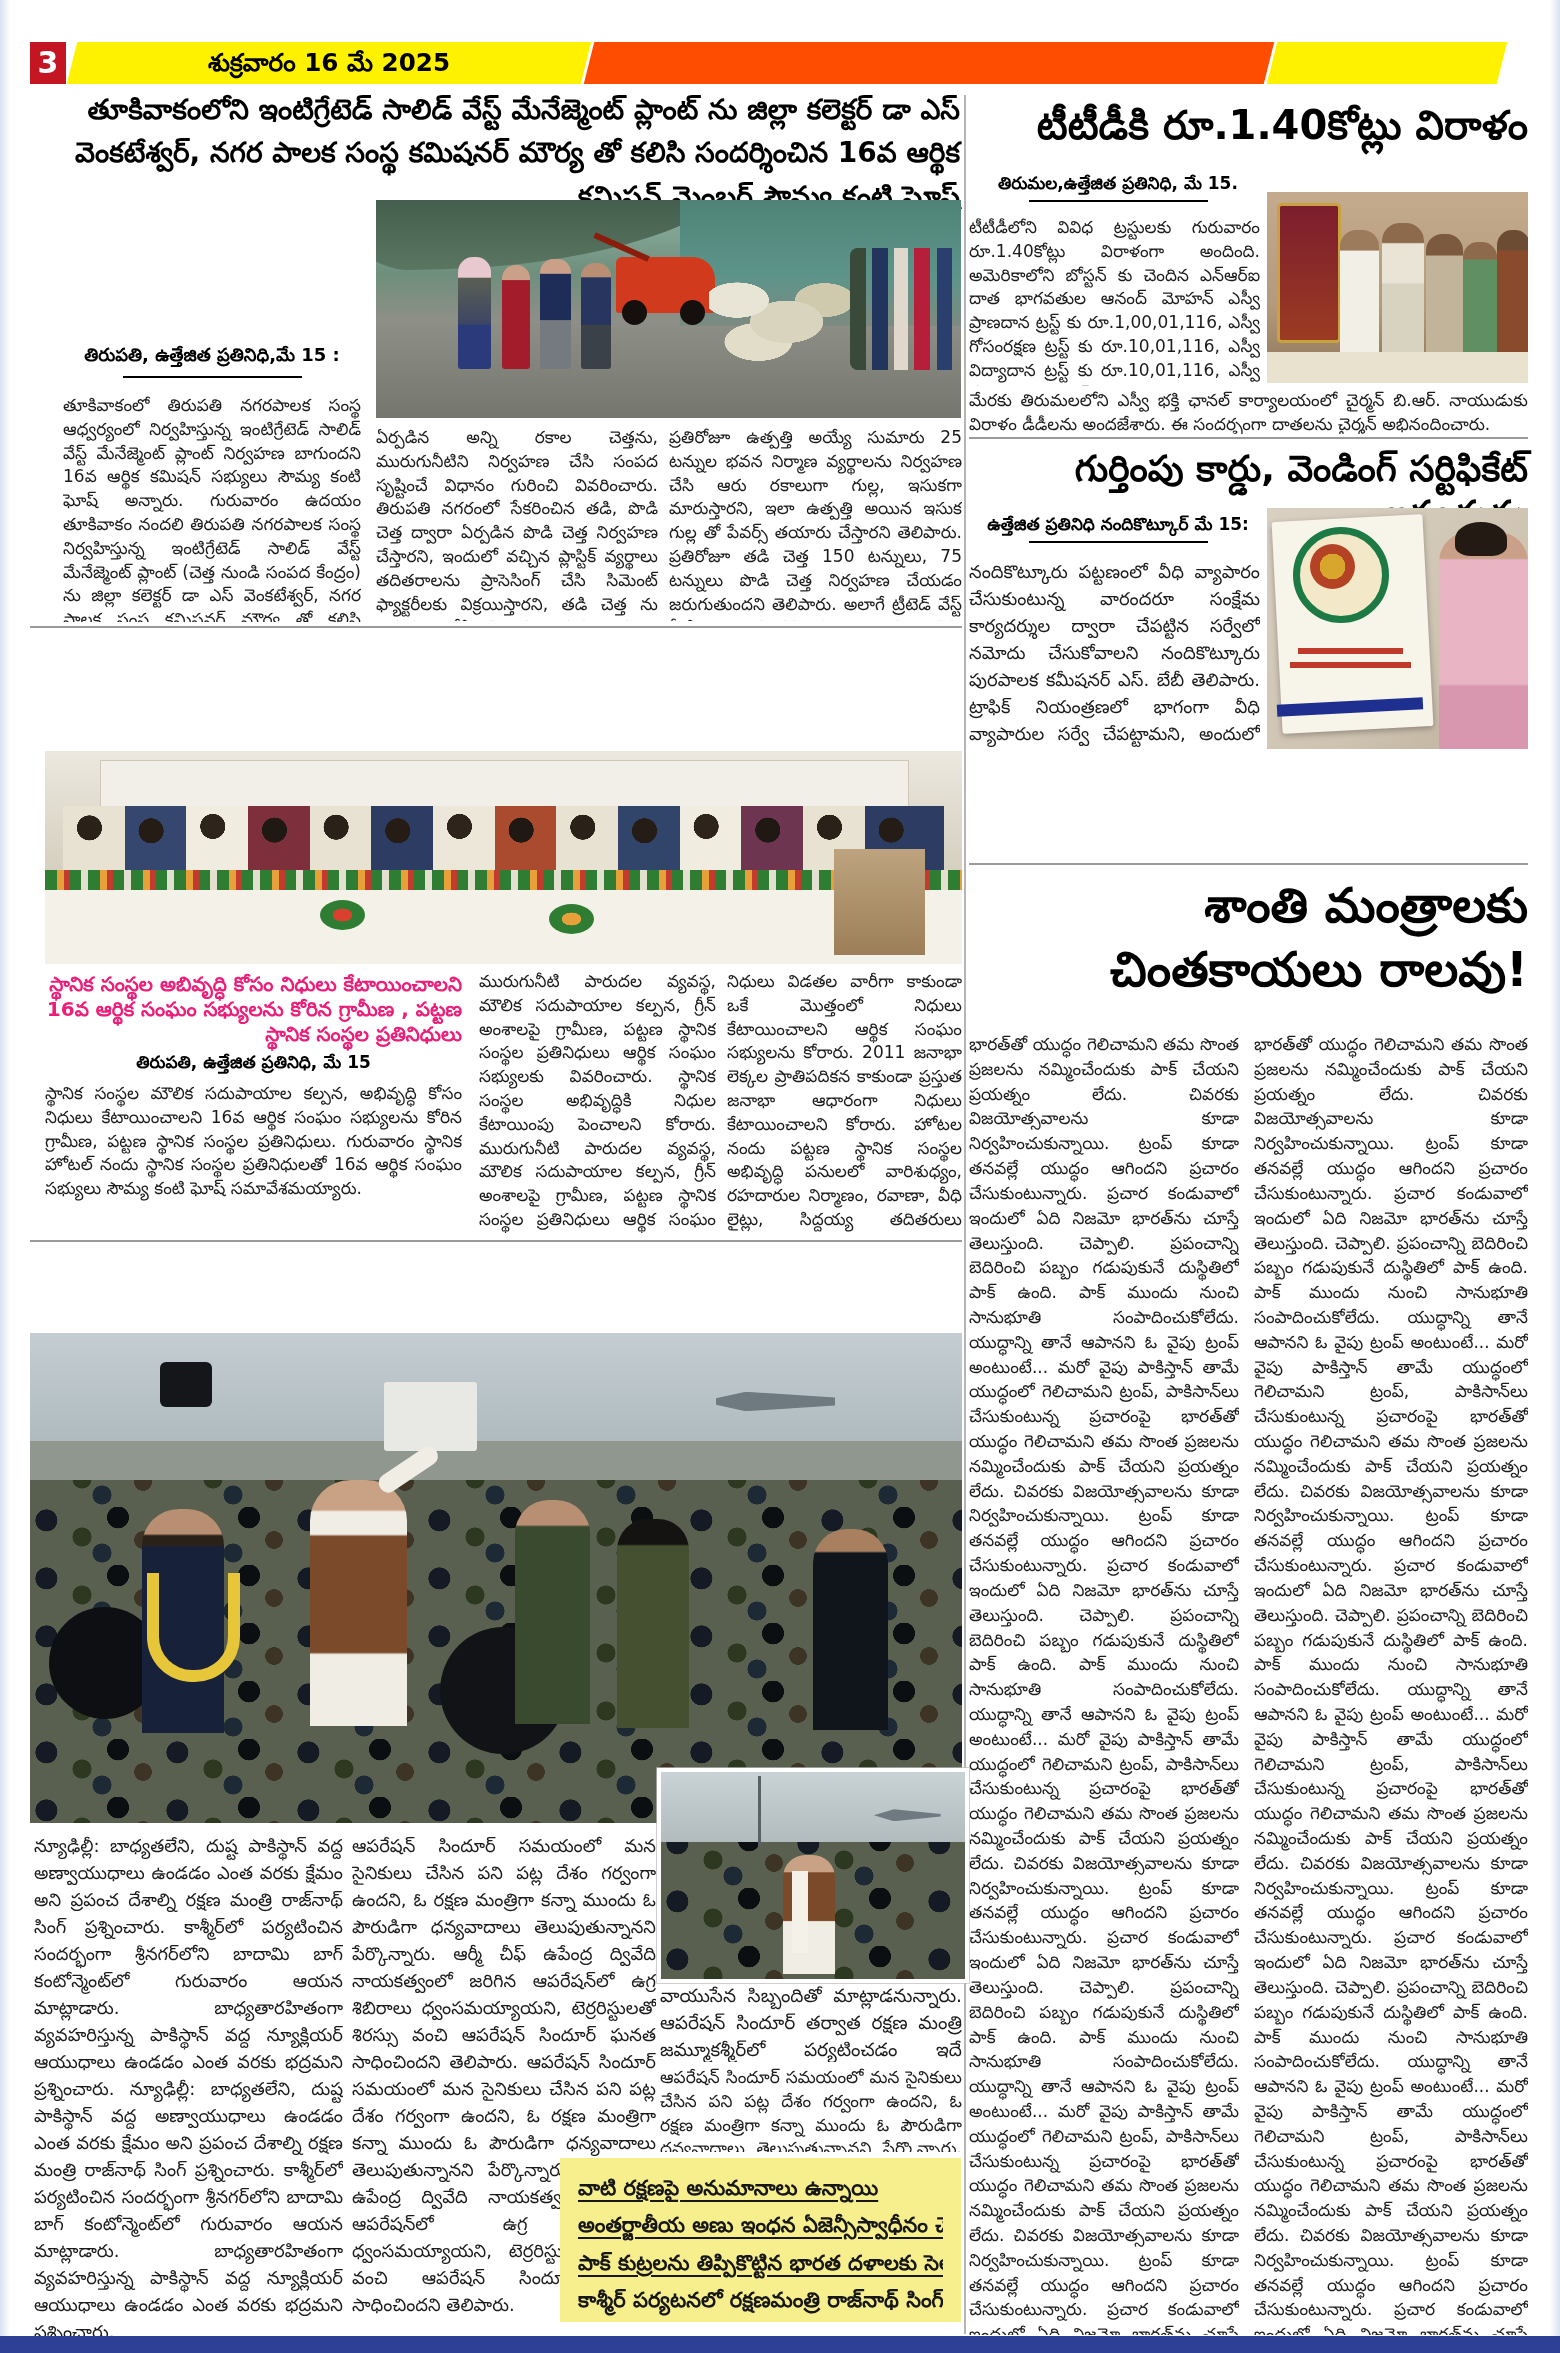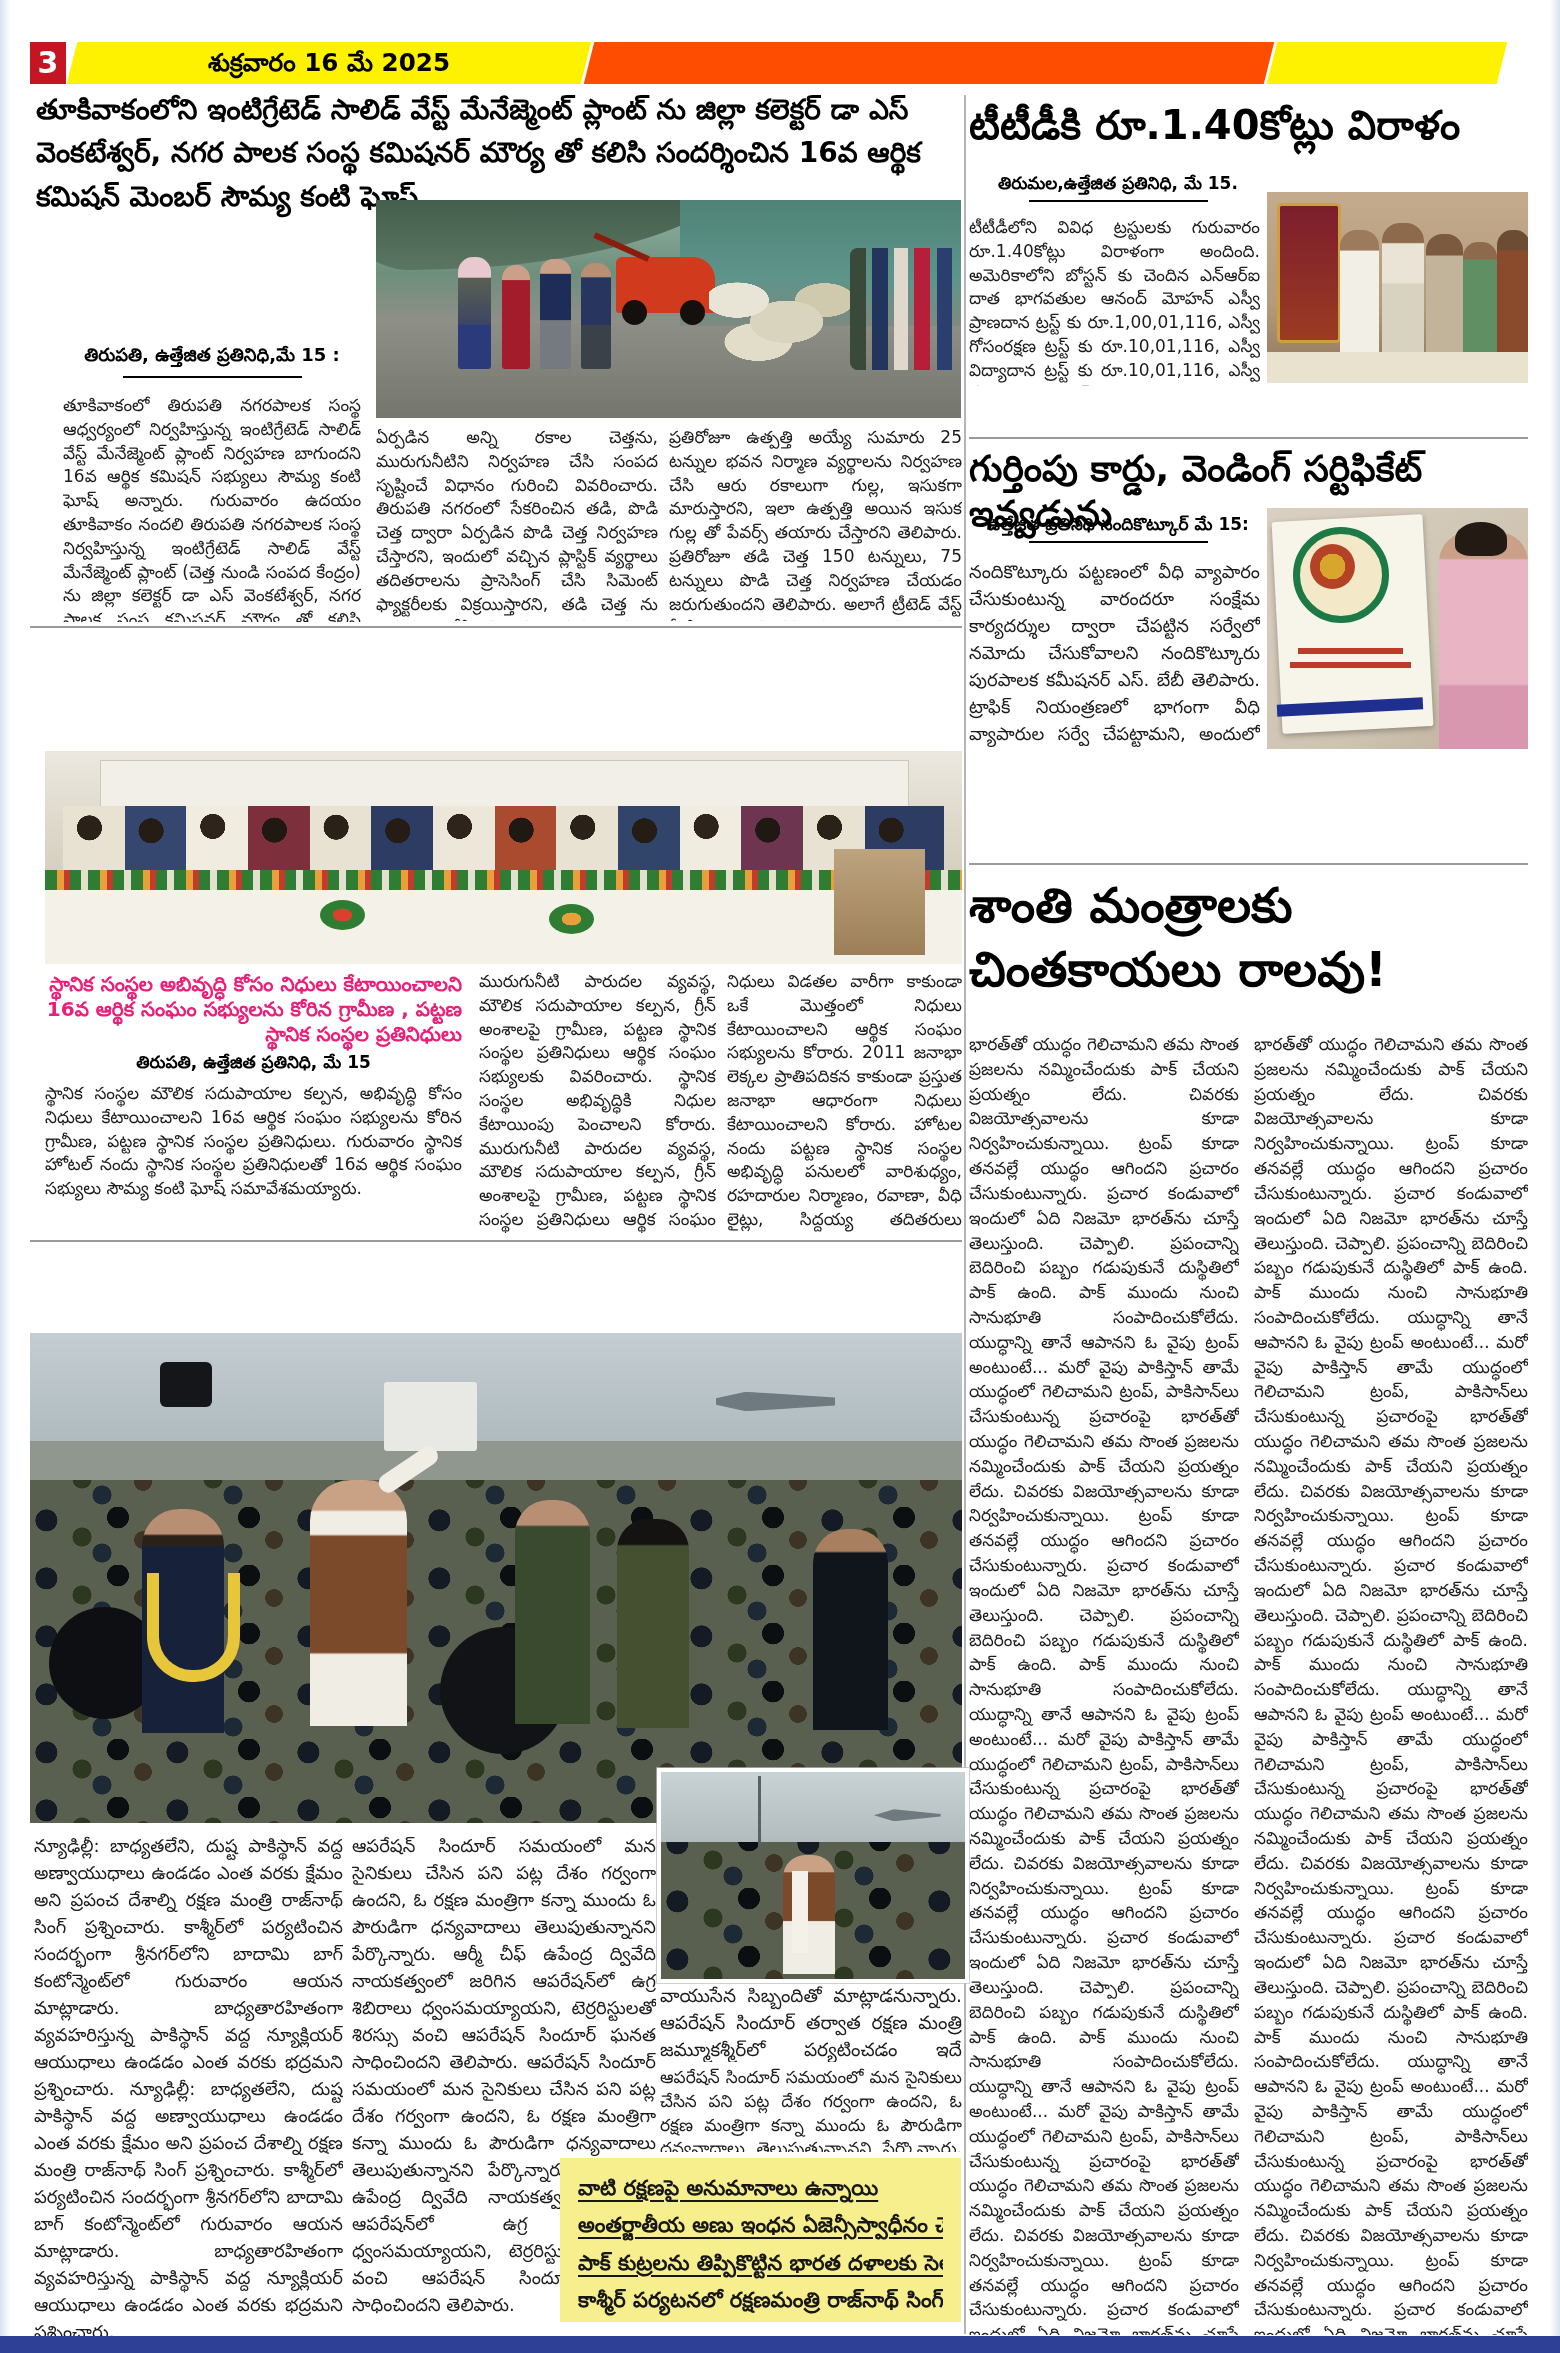--- a/index.html
+++ b/index.html
@@ -3,21 +3,21 @@
 <meta charset="utf-8">
 <style>
   :root{
     --pink:#EC1E79; --red:#C31622; --yellow:#FFF200; --orange:#FF4D00;
     --boxyellow:#F7EE8E; --footerblue:#2E3F96;
   }
   html,body{margin:0;padding:0;background:#e9edf2}
   .page{position:relative;width:1561px;height:2354px;background:#ffffff;
     font-family:"DejaVu Sans","Liberation Sans",sans-serif;color:#111;overflow:hidden;margin:0 auto}
   .abs{position:absolute;box-sizing:border-box}
-  .hl{font-weight:700;text-align:left;color:#000}
+  .hl{font-weight:700;text-align:right;color:#000}
   .bt{font-size:17px;line-height:1.4;text-align:justify;overflow:hidden;color:#1b1b1b}
   .dl{font-weight:700;font-size:18px;text-align:center;color:#000}
   .rule{background:#9a9a9a}
   .pink{color:var(--pink)}
   .strip{position:absolute;top:42px;height:42px;transform:skewX(-14deg)}
   .datebar{display:block;transform:skewX(14deg);text-align:center;font-size:24.6px;font-weight:700;line-height:42px;color:#000}
   .ph{position:absolute;overflow:hidden;background:#999}
   .s{position:absolute}
   .head{border-radius:50%}
   .crowd{background-color:#59604f;background-image:
@@ -89,20 +89,21 @@
 
   <div class="ph" style="left:1267px;top:192px;width:261px;height:191px;background:linear-gradient(180deg,#c4ab8d 0%,#b49a7b 60%,#8d7356 100%)">
     <div class="s" style="left:4%;top:6%;width:22%;height:70%;background:linear-gradient(#7c1d2e,#9b3b22);border:3px solid #c9a23f;border-radius:4.5px"></div>
     <div class="s" style="left:28%;top:20%;width:39px;height:142px;background:linear-gradient(#9c7a5c 14%,#f2efe6 15%);border-radius:16.4px 16.4px 0 0"></div>
     <div class="s" style="left:44%;top:16%;width:42px;height:149px;background:linear-gradient(#8d6a4c 13%,#e9e4d5 14%,#e9e4d5 40%,#d8d2c0 41%);border-radius:18px 18px 0 0"></div>
     <div class="s" style="left:61%;top:22%;width:37px;height:139px;background:linear-gradient(#7c5a40 15%,#c2b49a 16%);border-radius:16.4px 16.4px 0 0"></div>
     <div class="s" style="left:75%;top:26%;width:34px;height:131px;background:linear-gradient(#8d6a4c 13%,#5f8f63 14%);border-radius:15px 15px 0 0"></div>
     <div class="s" style="left:88%;top:20%;width:33px;height:142px;background:linear-gradient(#6d4c34 14%,#8a4a2c 15%);border-radius:15px 15px 0 0"></div>
     <div class="s" style="left:0;top:84%;width:100%;height:16%;background:#e9e2cf"></div>
   </div>
+  <div class="abs bt" style="left:969px;top:389px;width:559px;height:45px">మేరకు తిరుమలలోని ఎస్వీ భక్తి ఛానల్ కార్యాలయంలో చైర్మన్ బి.ఆర్. నాయుడుకు విరాళం డీడీలను అందజేశారు. ఈ సందర్భంగా దాతలను చైర్మన్ అభినందించారు.</div>
 
   <div class="abs hl" style="left:969px;top:446px;width:559px;font-size:36px;line-height:1.25">గుర్తింపు కార్డు, వెండింగ్ సర్టిఫికేట్ ఇవ్వడును</div>
   <div class="abs dl" style="left:969px;top:514px;width:298px;font-size:17px">ఉత్తేజిత ప్రతినిధి నందికొట్కూర్ మే 15:</div>
   <div class="abs rule" style="left:1029px;top:541px;width:179px;height:1.5px;background:#000"></div>
   <div class="abs bt" style="left:969px;top:558px;width:291px;height:192px;font-size:18px;line-height:1.5">నందికొట్కూరు పట్టణంలో వీధి వ్యాపారం చేసుకుంటున్న వారందరూ సంక్షేమ కార్యదర్శుల ద్వారా చేపట్టిన సర్వేలో నమోదు చేసుకోవాలని నందికొట్కూరు పురపాలక కమీషనర్ ఎస్. బేబీ తెలిపారు. ట్రాఫిక్ నియంత్రణలో భాగంగా వీధి వ్యాపారుల సర్వే చేపట్టామని, అందులో నమోదు చేసుకున్న వారికి గుర్తింపు కార్డు, వెండింగ్ సర్టిఫికేట్ ఇస్తారని తెలిపారు.</div>
 
   <div class="ph" style="left:1267px;top:508px;width:261px;height:241px;background:linear-gradient(135deg,#d9d0c2 0%,#cfc4b2 60%,#bcae9a 100%)">
     <div class="s" style="left:4%;top:4%;width:58%;height:88%;background:#f7f4ea;border-radius:3px;transform:rotate(-3deg);box-shadow:0 2.2px 6px rgba(0,0,0,.3)"></div>
     <div class="s head" style="left:10%;top:8%;width:82px;height:82px;border:7.5px solid #1e7a45;background:#f3e9c8"></div>
     <div class="s head" style="left:16.5%;top:15%;width:45px;height:45px;background:radial-gradient(#d8a62c 40%,#b34324 41%)"></div>

